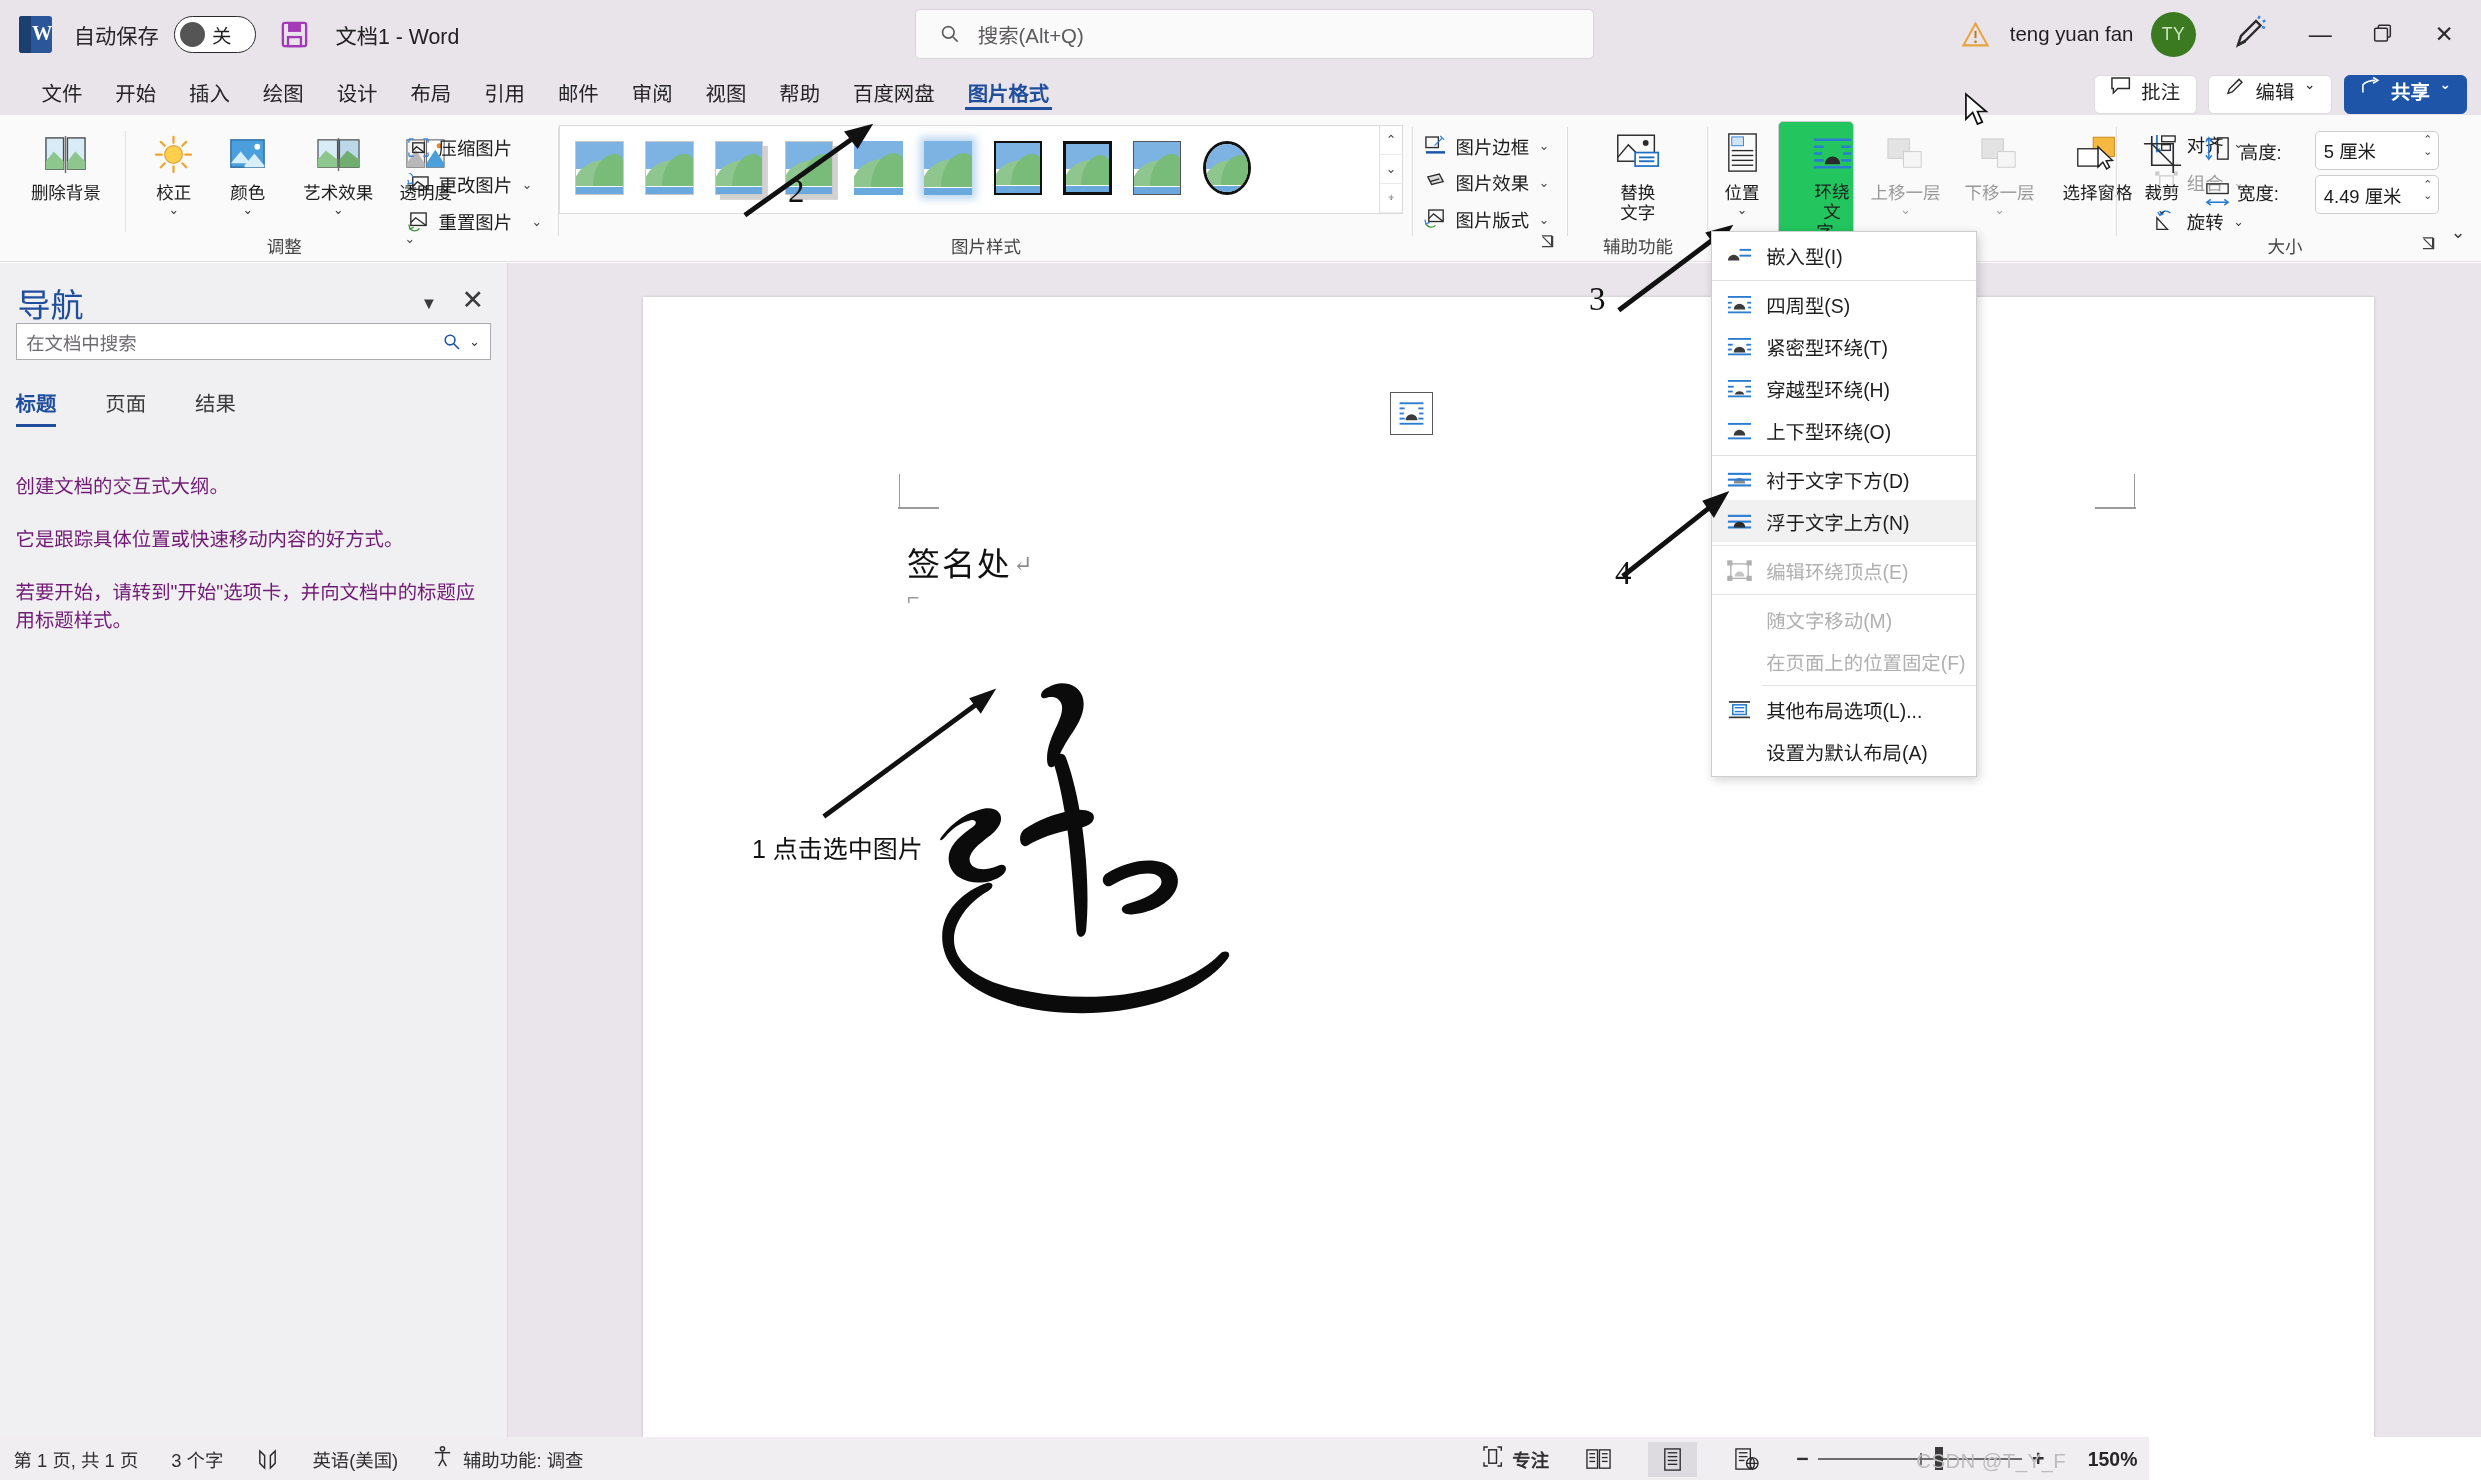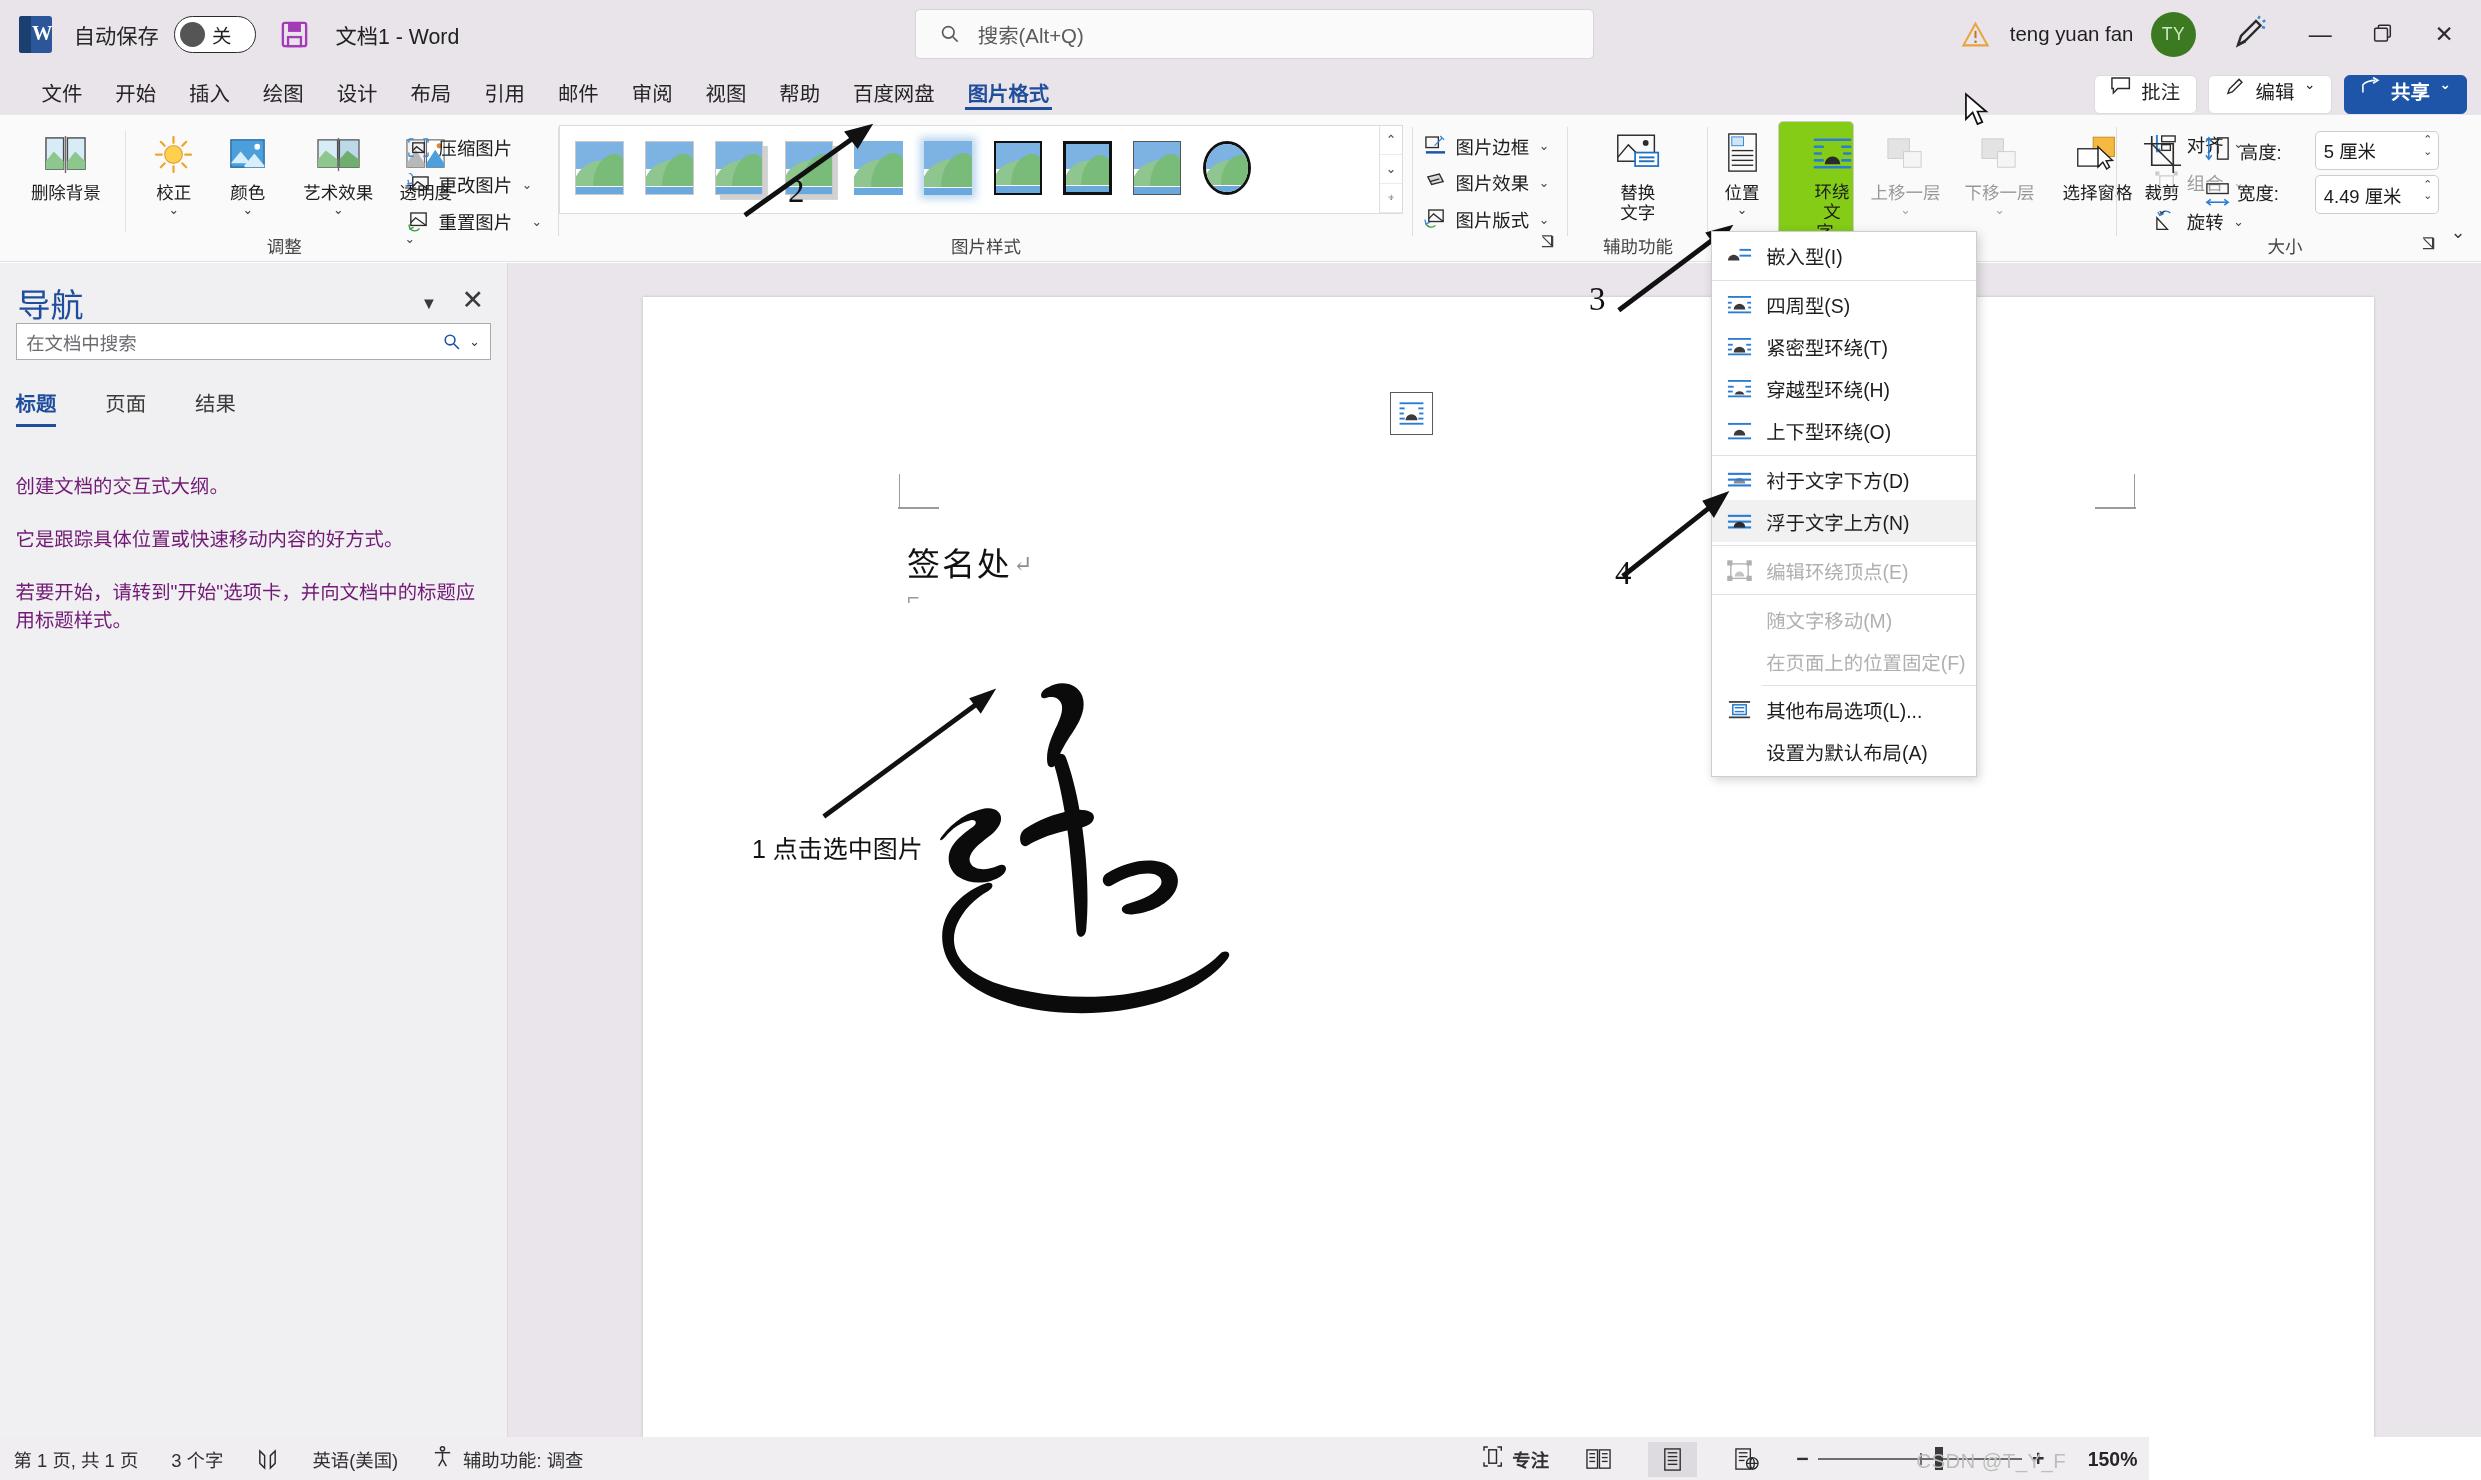--- a/index.html
+++ b/index.html
@@ -152,21 +152,21 @@
     display: flex; flex-direction: column; border-left: 1px solid #e3e0e4;
   }
   .gal-scroll div {
     flex: 1; display: flex; align-items: center; justify-content: center;
     font-size: 12.6px; color: #444; border-bottom: 1px solid #ecebec;
   }
 
   .dlg-launch { position: absolute; font-size: 15.5px; color: #3d3d3d; }
 
   .toggled {
-    background: #84cc16; border: 1px solid #cfccd0; border-radius: 5px; padding-left: 32px;
+    background: #22c55e; border: 1px solid #cfccd0; border-radius: 5px; padding-left: 32px;
   }
 
   
   .spin {
     position: absolute; width: 124px; height: 39px; background: #fff;
     border: 1px solid #cfcccf; border-radius: 4.9px; display: flex; align-items: center;
     padding-left: 7.8px; font-size: 18.4px; color: #1b1b1b;
   }
   .spin .arrows {
     position: absolute; right: 5.8px; top: 2.9px; display: flex; flex-direction: column;

